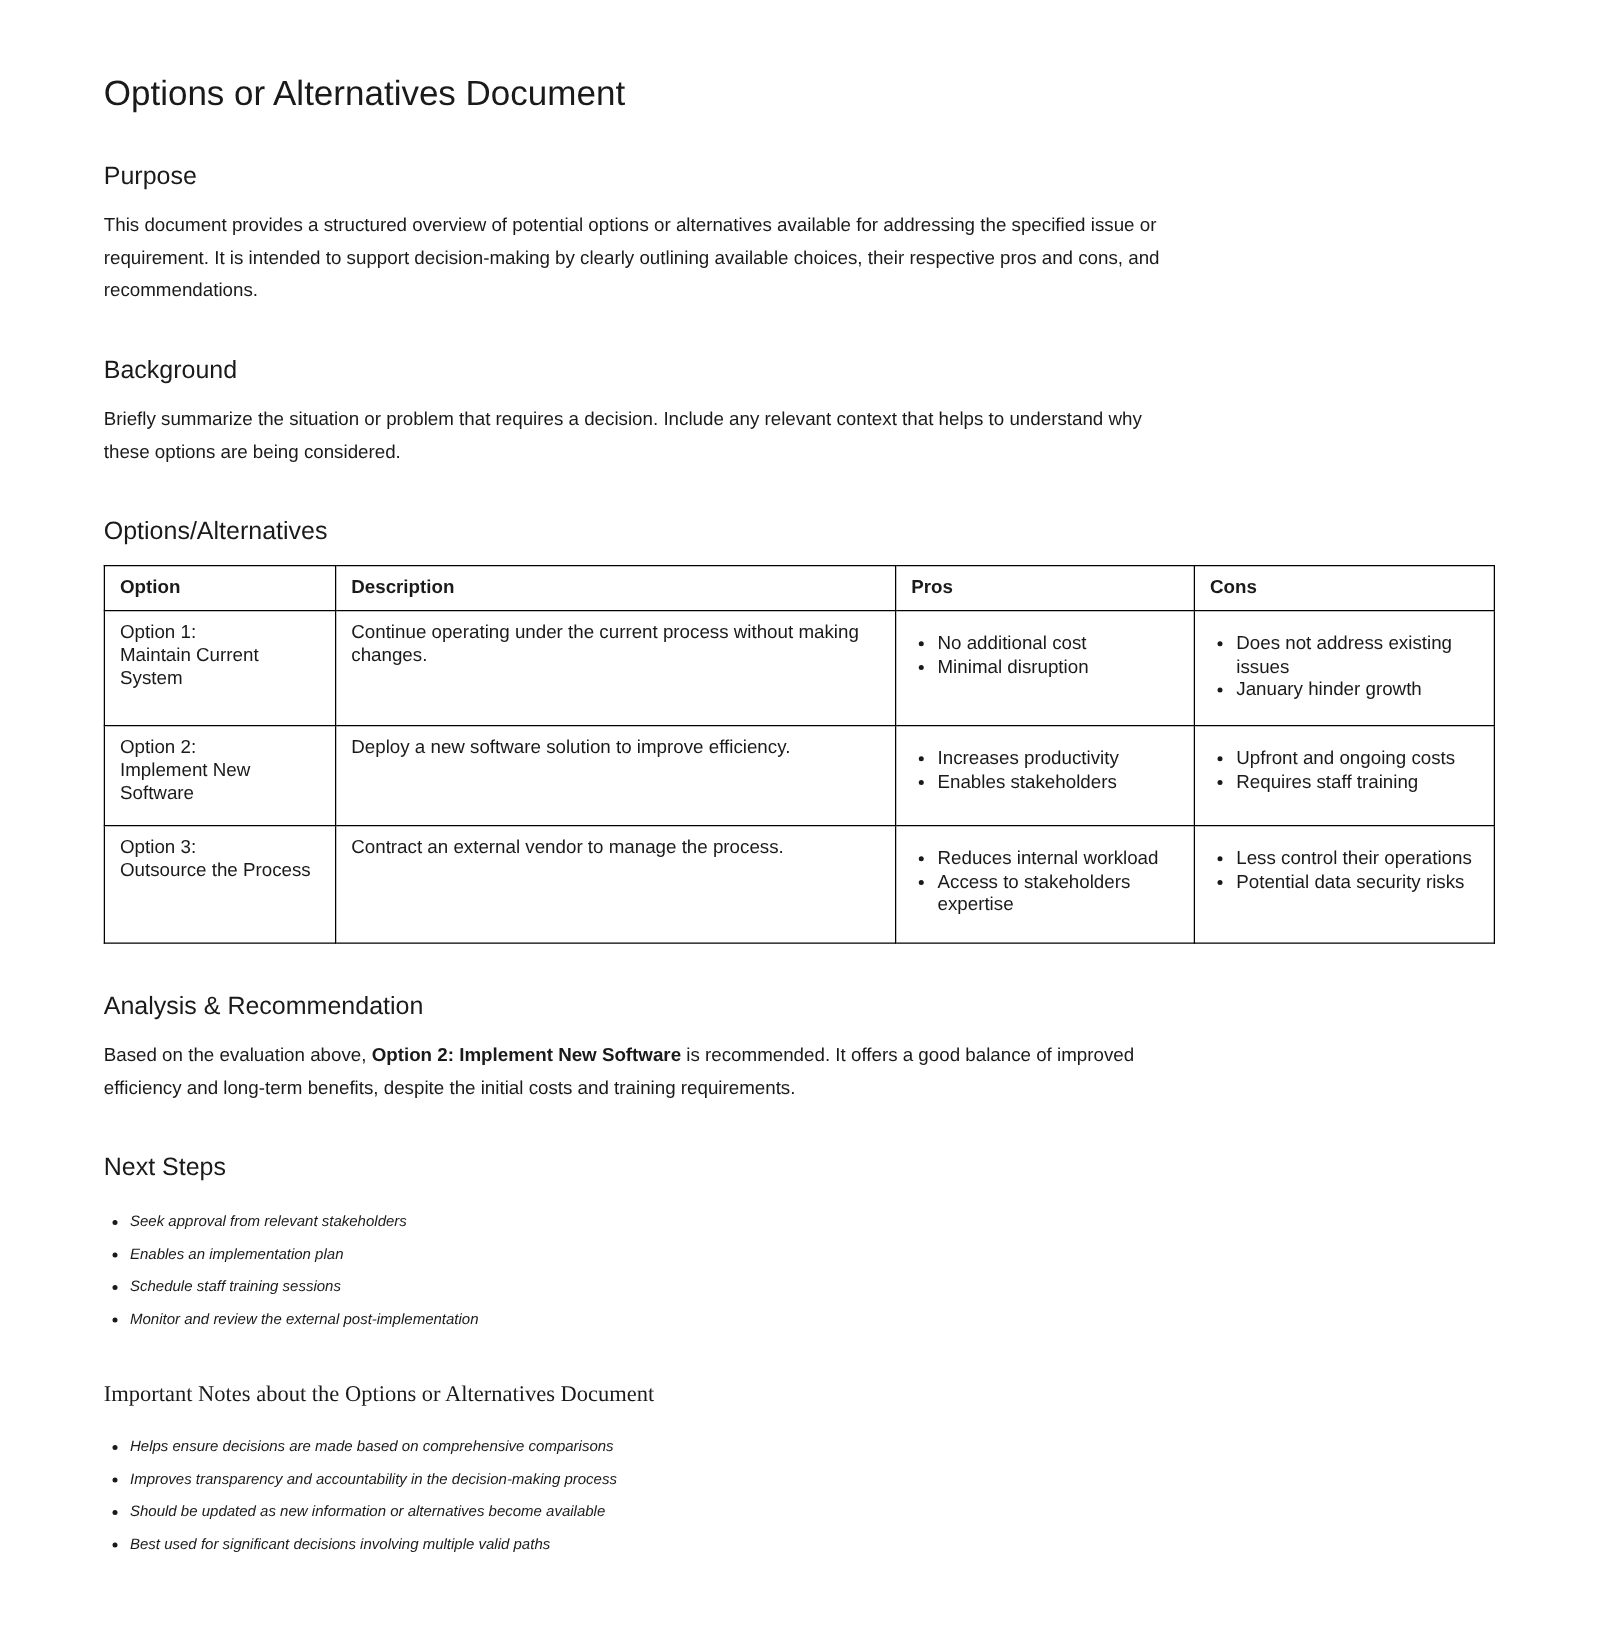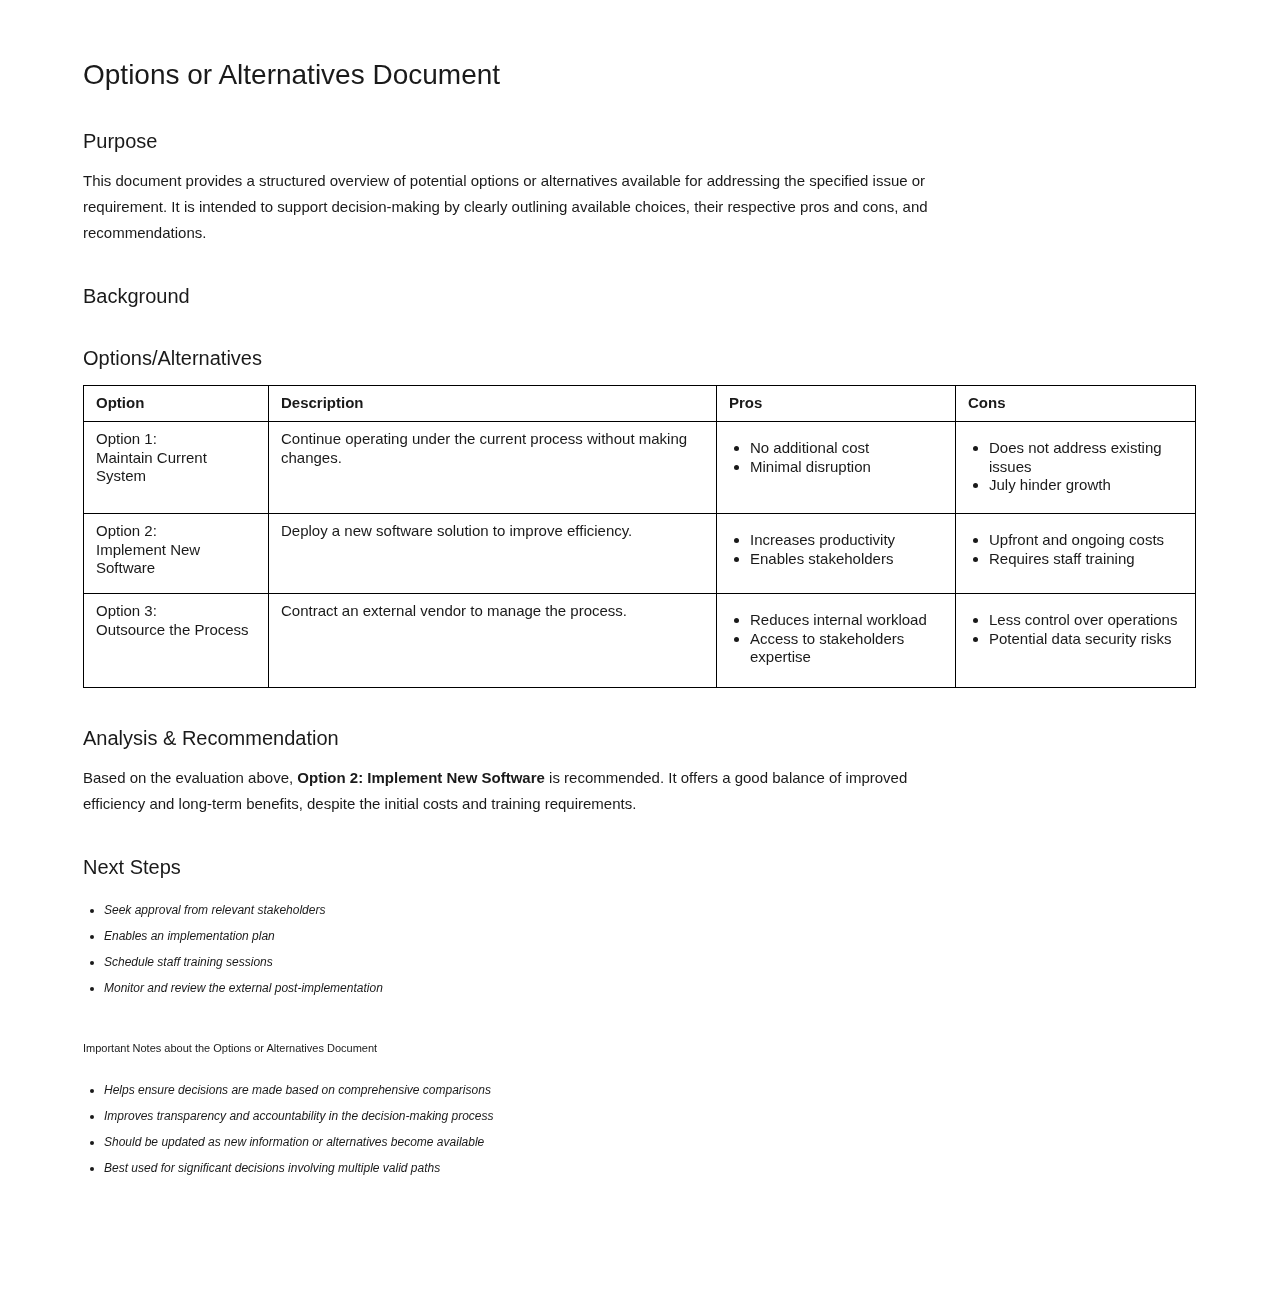--- a/index.html
+++ b/index.html
@@ -24,25 +24,26 @@
     color: #1a1a1a;
   }
   h2.section-heading {
     font-size: 20px;
     font-weight: 400;
     line-height: 24px;
     margin: 38px 0 0 0;
     color: #1a1a1a;
   }
   h3.subsection-heading {
-    font-size: 11px;
+    font-size: 18px;
     font-weight: 400;
     line-height: 22px;
     margin: 36px 0 0 0;
     color: #1a1a1a;
+    font-family: Liberation Serif, serif;
   }
   p.body-text {
     font-size: 15px;
     line-height: 26px;
     margin: 15px 0 0 0;
     max-width: 1112px;
   }
   ul.doc-list {
     margin: 18px 0 0 0;
     padding-left: 21px;
@@ -87,20 +88,21 @@
 <body>
 
 <div class="page">
 
   <h1 class="doc-title">Options or Alternatives Document</h1>
 
   <h2 class="section-heading">Purpose</h2>
   <p class="body-text">This document provides a structured overview of potential options or alternatives available for addressing the specified issue or requirement. It is intended to support decision-making by clearly outlining available choices, their respective pros and cons, and recommendations.</p>
 
   <h2 class="section-heading">Background</h2>
+  <p class="body-text">Briefly summarize the situation or problem that requires a decision. Include any relevant context that helps to understand why these options are being considered.</p>
 
   <h2 class="section-heading">Options/Alternatives</h2>
 
   <table class="options-table">
     <colgroup>
       <col class="col-option">
         <col class="col-description">
         <col class="col-pros">
         <col class="col-cons">
     </colgroup>
@@ -121,21 +123,21 @@
         <td>Continue operating under the current process without making changes.</td>
         <td>
           <ul>
             <li>No additional cost</li>
             <li>Minimal disruption</li>
           </ul>
         </td>
         <td>
           <ul>
             <li>Does not address existing issues</li>
-            <li>July hinder growth</li>
+            <li>January hinder growth</li>
           </ul>
         </td>
       </tr>
       <tr>
         <td>
           <div>Option 2:</div>
           <div>Implement New Software</div>
         </td>
         <td>Deploy a new software solution to improve efficiency.</td>
         <td>
@@ -158,21 +160,21 @@
         </td>
         <td>Contract an external vendor to manage the process.</td>
         <td>
           <ul>
             <li>Reduces internal workload</li>
             <li>Access to stakeholders expertise</li>
           </ul>
         </td>
         <td>
           <ul>
-            <li>Less control over operations</li>
+            <li>Less control their operations</li>
             <li>Potential data security risks</li>
           </ul>
         </td>
       </tr>
     </tbody>
   </table>
 
   <h2 class="section-heading">Analysis &amp; Recommendation</h2>
   <p class="body-text"><span>Based on the evaluation above, </span><span class="bold-inline">Option 2: Implement New Software</span><span> is recommended. It offers a good balance of improved efficiency and long-term benefits, despite the initial costs and training requirements.</span></p>
 

